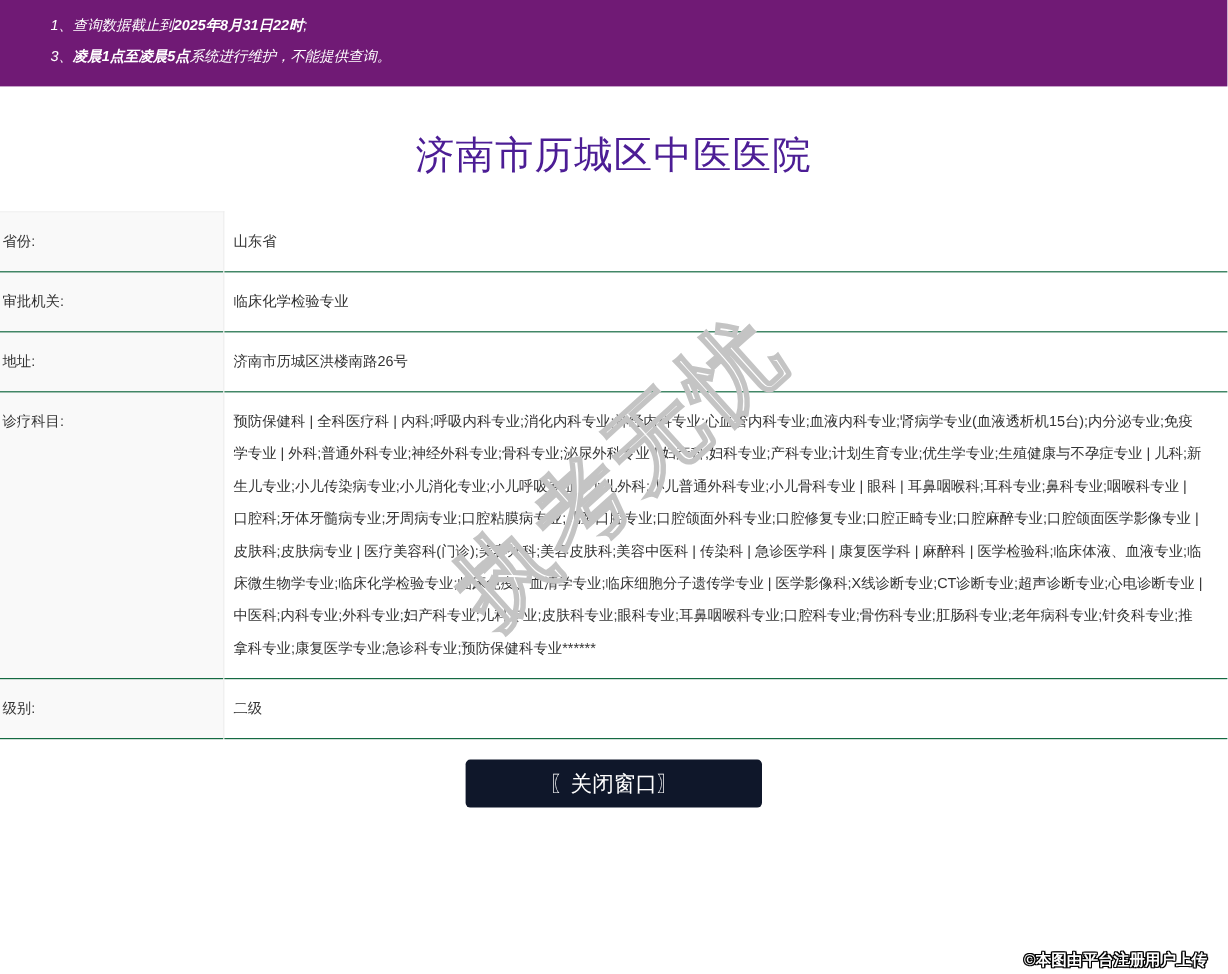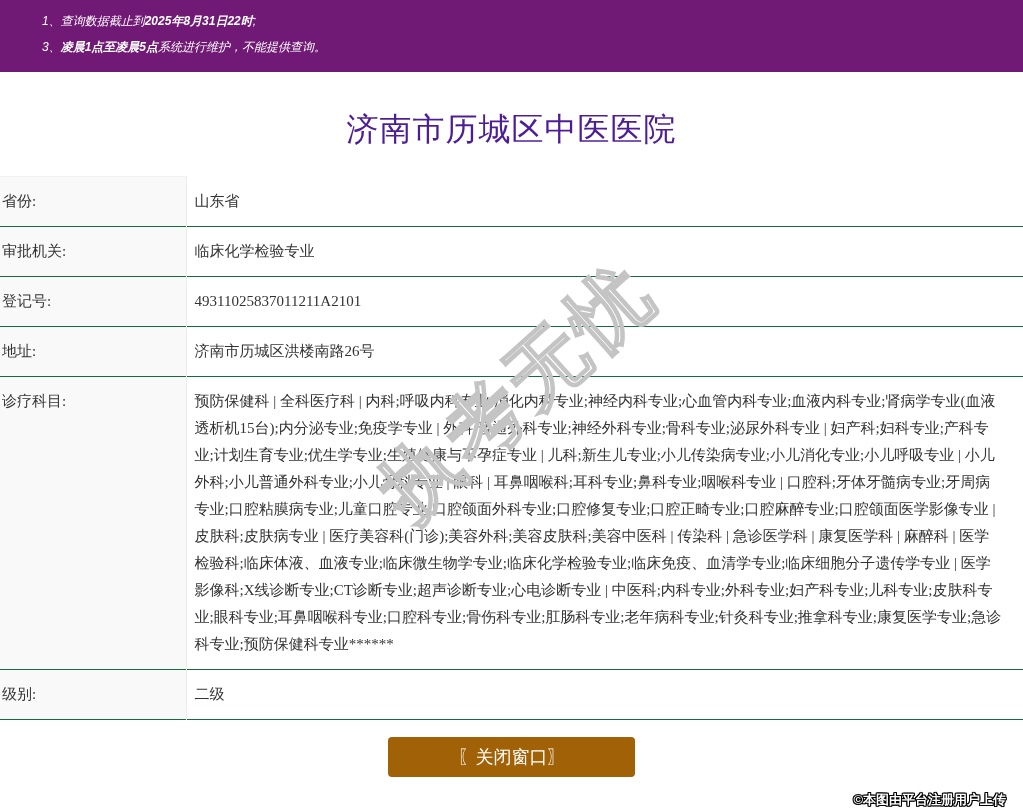--- a/index.html
+++ b/index.html
@@ -20,35 +20,35 @@
   .banner-line { line-height:26px; white-space:nowrap; }
   .banner-line b { font-weight:bold; }
 
   
   .page-title {
     text-align:center; font-size:32px; font-weight:400; color:#4c1d95;
     margin:36px 0 24px 0; letter-spacing:1px;
   }
 
   
-  table.info { width:100%; border-collapse:collapse; font-size:15px; table-layout:fixed;font-family:Liberation Serif, serif; }
+  table.info { width:100%; border-collapse:collapse; font-size:12px; table-layout:fixed; }
   table.info tr { border-bottom:1.5px solid #156a42; }
   table.info td { vertical-align:top; line-height:27px; }
   td.lbl {
     width:186px; background:#f9f9f9; border-right:1px solid #ededed;
     padding:11px 4px 11px 2px; color:#333;
   }
   table.info tr:first-child td.lbl { border-top:1px solid #f1f1f1; }
   td.val { padding:11px 19px 11px 8px; }
 
   
   .btn-wrap { text-align:center; margin-top:17px; }
   .close-btn {
     display:inline-block; width:247px; height:40px;
-    background:#a16207; color:#fff; border:none; border-radius:4px;
+    background:#0f172a; color:#fff; border:none; border-radius:4px;
     font-size:18px; font-family:"Liberation Sans", sans-serif; cursor:pointer;
     line-height:40px; padding:0;
   }
 
   
   .watermark {
     position:absolute; left:350px; top:340px; z-index:5;
     font-size:78px; font-weight:700; letter-spacing:6px; white-space:nowrap;
     transform:rotate(-42deg);
     color:transparent; -webkit-text-stroke:2px #c4c4c4;
@@ -76,24 +76,20 @@
   <tbody>
       <tr>
     <td class="lbl">省份:</td>
     <td class="val">山东省</td>
   </tr>
   <tr>
     <td class="lbl">审批机关:</td>
     <td class="val">临床化学检验专业</td>
   </tr>
   <tr>
-    <td class="lbl">登记号:</td>
-    <td class="val">49311025837011211A2101</td>
-  </tr>
-  <tr>
     <td class="lbl">地址:</td>
     <td class="val">济南市历城区洪楼南路26号</td>
   </tr>
   <tr>
     <td class="lbl">诊疗科目:</td>
     <td class="val">预防保健科 | 全科医疗科 | 内科;呼吸内科专业;消化内科专业;神经内科专业;心血管内科专业;血液内科专业;肾病学专业(血液透析机15台);内分泌专业;免疫学专业 | 外科;普通外科专业;神经外科专业;骨科专业;泌尿外科专业 | 妇产科;妇科专业;产科专业;计划生育专业;优生学专业;生殖健康与不孕症专业 | 儿科;新生儿专业;小儿传染病专业;小儿消化专业;小儿呼吸专业 | 小儿外科;小儿普通外科专业;小儿骨科专业 | 眼科 | 耳鼻咽喉科;耳科专业;鼻科专业;咽喉科专业 | 口腔科;牙体牙髓病专业;牙周病专业;口腔粘膜病专业;儿童口腔专业;口腔颌面外科专业;口腔修复专业;口腔正畸专业;口腔麻醉专业;口腔颌面医学影像专业 | 皮肤科;皮肤病专业 | 医疗美容科(门诊);美容外科;美容皮肤科;美容中医科 | 传染科 | 急诊医学科 | 康复医学科 | 麻醉科 | 医学检验科;临床体液、血液专业;临床微生物学专业;临床化学检验专业;临床免疫、血清学专业;临床细胞分子遗传学专业 | 医学影像科;X线诊断专业;CT诊断专业;超声诊断专业;心电诊断专业 | 中医科;内科专业;外科专业;妇产科专业;儿科专业;皮肤科专业;眼科专业;耳鼻咽喉科专业;口腔科专业;骨伤科专业;肛肠科专业;老年病科专业;针灸科专业;推拿科专业;康复医学专业;急诊科专业;预防保健科专业******</td>
   </tr>
   <tr>
     <td class="lbl">级别:</td>
     <td class="val">二级</td>

